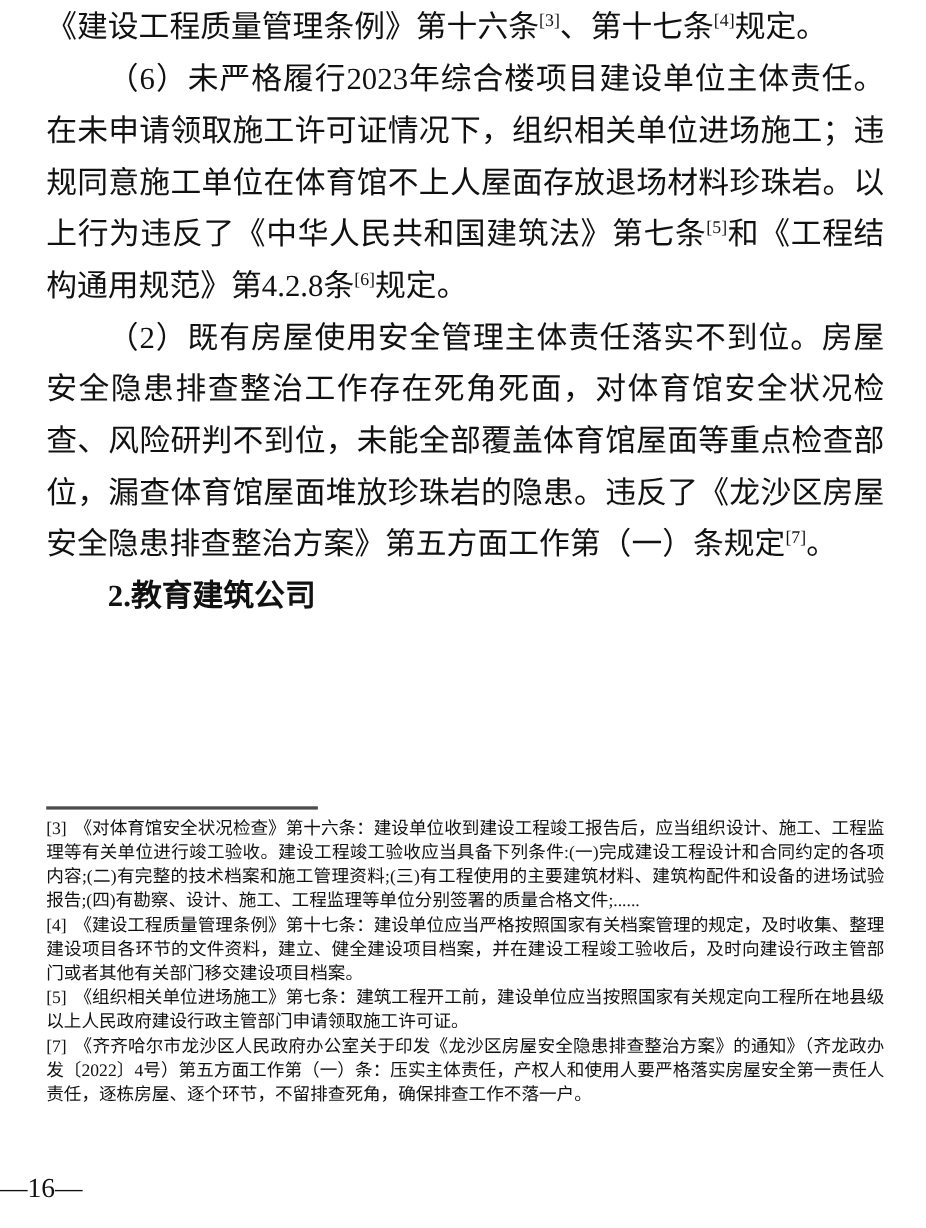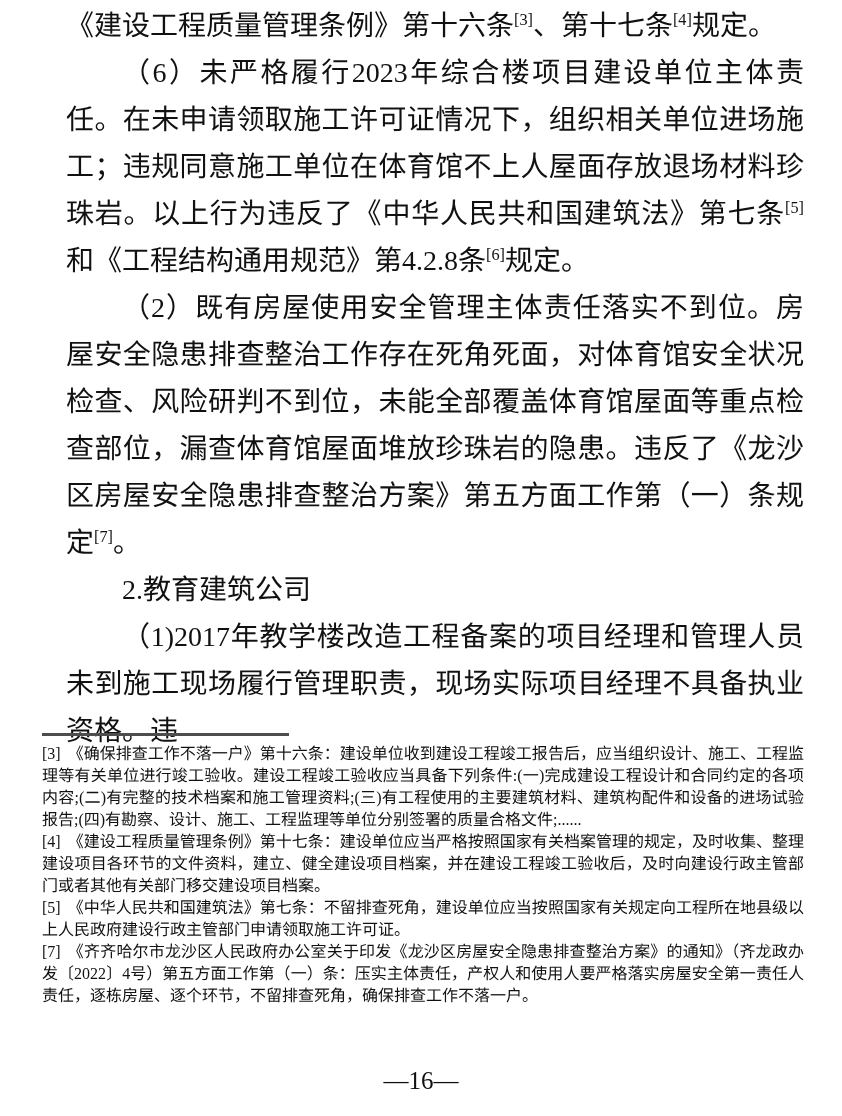--- a/index.html
+++ b/index.html
@@ -14,37 +14,36 @@
     background: #ffffff;
     color: #111111;
     font-family: "Liberation Serif", "DejaVu Serif", serif;
     overflow: hidden;
   }
   .body-text {
     position: absolute;
     top: 2px;
     left: 42px;
     right: 38px;
-    margin-left: 24px;
   }
   .bp {
     margin: 0;
     font-size: 28px;
     line-height: 47px;
     text-align: justify;
     text-justify: inter-character;
   }
   .bp.indent {
     text-indent: 2em;
   }
   .section-heading {
     margin: 0;
     font-size: 28px;
     line-height: 47px;
-    font-weight: normal;
+    font-weight: bold;
     text-indent: 2em;
   }
   sup.fnref {
     font-size: 0.58em;
     line-height: 0;
     vertical-align: super;
   }
   .fn-area {
     position: absolute;
     left: 42px;
@@ -65,52 +64,50 @@
     text-justify: inter-character;
   }
   .fn-marker {
     margin-right: 7px;
   }
   .page-num {
     position: absolute;
     left: 0;
     right: 0;
     top: 1066px;
-    text-align: center;
     font-size: 25px;
     line-height: 30px;
   }
 </style>
 </head>
 <body>
 
 <div class="page">
 
   <div class="body-text">
 
     <p class="bp"><span>《建设工程质量管理条例》第十六条</span><sup class="fnref">[3]</sup><span>、第十七条</span><sup class="fnref">[4]</sup><span>规定。</span></p>
 
     <p class="bp indent"><span>（6）未严格履行2023年综合楼项目建设单位主体责任。在未申请领取施工许可证情况下，组织相关单位进场施工；违规同意施工单位在体育馆不上人屋面存放退场材料珍珠岩。以上行为违反了《中华人民共和国建筑法》第七条</span><sup class="fnref">[5]</sup><span>和《工程结构通用规范》第4.2.8条</span><sup class="fnref">[6]</sup><span>规定。</span></p>
 
     <p class="bp indent"><span>（2）既有房屋使用安全管理主体责任落实不到位。房屋安全隐患排查整治工作存在死角死面，对体育馆安全状况检查、风险研判不到位，未能全部覆盖体育馆屋面等重点检查部位，漏查体育馆屋面堆放珍珠岩的隐患。违反了《龙沙区房屋安全隐患排查整治方案》第五方面工作第（一）条规定</span><sup class="fnref">[7]</sup><span>。</span></p>
 
     <h2 class="section-heading">2.教育建筑公司</h2>
 
-    <p class="bp indent"><span>（1)2017年教学楼改造工程备案的项目经理和管理人员未到施工现场履行管理职责，现场实际项目经理不具备执业资格。违</span></p>
 
   </div>
 
   <div class="fn-area">
     <div class="fn-sep"></div>
 
-    <p class="fn"><span class="fn-marker">[3]</span><span>《确保排查工作不落一户》第十六条：建设单位收到建设工程竣工报告后，应当组织设计、施工、工程监理等有关单位进行竣工验收。建设工程竣工验收应当具备下列条件:(一)完成建设工程设计和合同约定的各项内容;(二)有完整的技术档案和施工管理资料;(三)有工程使用的主要建筑材料、建筑构配件和设备的进场试验报告;(四)有勘察、设计、施工、工程监理等单位分别签署的质量合格文件;......</span></p>
+    <p class="fn"><span class="fn-marker">[3]</span><span>《对体育馆安全状况检查》第十六条：建设单位收到建设工程竣工报告后，应当组织设计、施工、工程监理等有关单位进行竣工验收。建设工程竣工验收应当具备下列条件:(一)完成建设工程设计和合同约定的各项内容;(二)有完整的技术档案和施工管理资料;(三)有工程使用的主要建筑材料、建筑构配件和设备的进场试验报告;(四)有勘察、设计、施工、工程监理等单位分别签署的质量合格文件;......</span></p>
 
     <p class="fn"><span class="fn-marker">[4]</span><span>《建设工程质量管理条例》第十七条：建设单位应当严格按照国家有关档案管理的规定，及时收集、整理建设项目各环节的文件资料，建立、健全建设项目档案，并在建设工程竣工验收后，及时向建设行政主管部门或者其他有关部门移交建设项目档案。</span></p>
 
-    <p class="fn"><span class="fn-marker">[5]</span><span>《中华人民共和国建筑法》第七条：不留排查死角，建设单位应当按照国家有关规定向工程所在地县级以上人民政府建设行政主管部门申请领取施工许可证。</span></p>
+    <p class="fn"><span class="fn-marker">[5]</span><span>《组织相关单位进场施工》第七条：建筑工程开工前，建设单位应当按照国家有关规定向工程所在地县级以上人民政府建设行政主管部门申请领取施工许可证。</span></p>
 
 
     <p class="fn"><span class="fn-marker">[7]</span><span>《齐齐哈尔市龙沙区人民政府办公室关于印发《龙沙区房屋安全隐患排查整治方案》的通知》（齐龙政办发〔2022〕4号）第五方面工作第（一）条：压实主体责任，产权人和使用人要严格落实房屋安全第一责任人责任，逐栋房屋、逐个环节，不留排查死角，确保排查工作不落一户。</span></p>
   </div>
 
   <div class="page-num">—16—</div>
 
 </div>
 
 </body></html>

